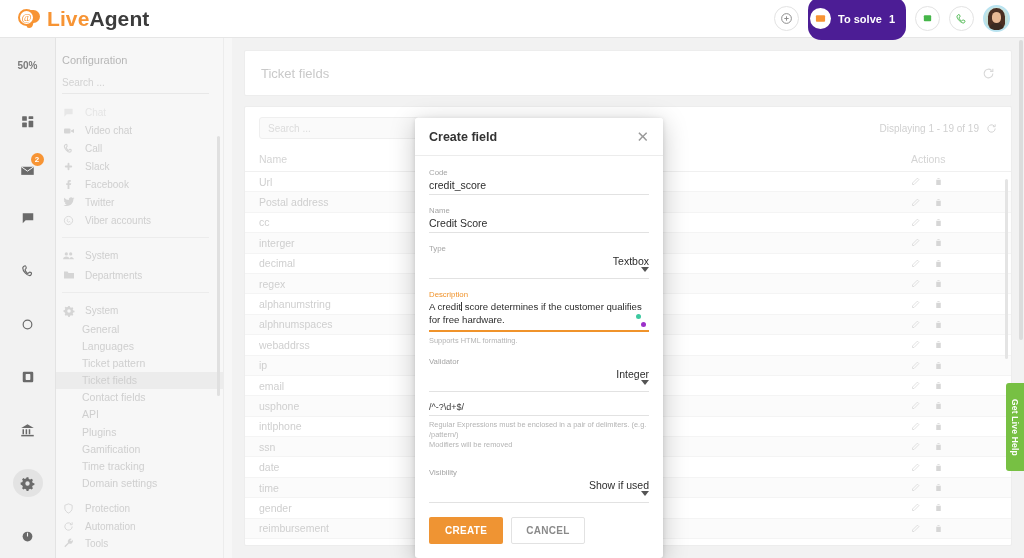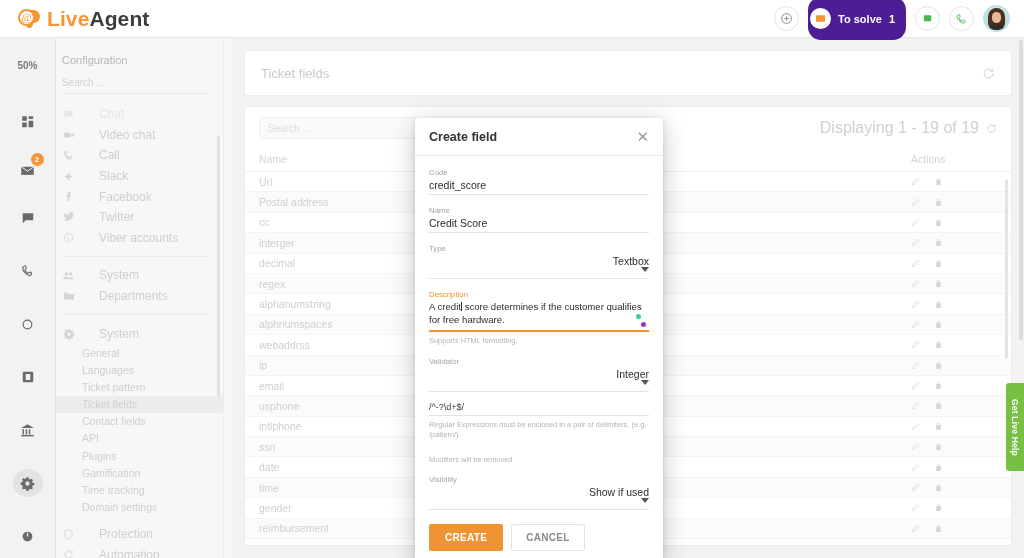--- a/index.html
+++ b/index.html
@@ -95,21 +95,21 @@
     background: #f7f7f7; border-right: 1px solid #ececec; padding: 16px 0 0 0;
     z-index: 15; overflow: hidden;
   }
   .config-title { font-size: 11px; color: #b7b7b7; padding: 0 14px 11px 14px; }
   .config-search {
     margin: 0 14px 4px 14px; border-bottom: 1px solid #e8e8e8; padding-bottom: 5px;
     font-size: 10px; color: #d2d2d2;
   }
   .config-scroll { position: relative; height: 470px; padding-top: 6px; }
   .cfg-row {
-    display: flex; align-items: center; gap: 24px; padding: 3.3px 14px; font-size: 12px; color: #cfcfcf;
+    display: flex; align-items: center; gap: 10px; padding: 3.3px 14px; font-size: 10px; color: #cfcfcf;
   }
   .cfg-row.cut { opacity: .45; }
   .cfg-ico { width: 13px; display: flex; justify-content: center; color: #d5d5d5; }
   .cfg-div { height: 1px; background: #ececec; margin: 8px 14px; }
   .cfg-sub {
     padding: 2.6px 14px 2.6px 34px; font-size: 10.5px; color: #cfcfcf;
   }
   .cfg-sub.sel { background: #ececec; }
   .cfg-sbar {
     position: absolute; right: 3px; top: 38px; width: 3px; height: 260px;
@@ -127,21 +127,21 @@
 
   .panel-body {
     margin-top: 10px; background: #fff; border: 1px solid #ededed; border-radius: 2px;
     height: 440px; position: relative; overflow: hidden;
   }
   .tbl-top { display: flex; align-items: center; padding: 10px 14px 8px 14px; }
   .tbl-search {
     width: 160px; height: 22px; border-radius: 3px; background: #fafafa; border: 1px solid #efefef;
     font-size: 10px; color: #dcdcdc; display: flex; align-items: center; padding: 0 8px;
   }
-  .tbl-disp { margin-left: auto; font-size: 16px; color: #d0d0d0; display: flex; align-items: center; gap: 7px; }
+  .tbl-disp { margin-left: auto; font-size: 10px; color: #d0d0d0; display: flex; align-items: center; gap: 7px; }
 
   .tbl-hdr {
     display: flex; font-size: 10.5px; color: #d4d4d4; padding: 6px 14px; border-bottom: 1px solid #f0f0f0;
   }
   .col-name { width: 320px; }
   .col-code { flex: 1; }
   .col-act { width: 86px; }
 
   .trow {
     display: flex; align-items: center; font-size: 10.5px; color: #cfcfcf;
@@ -831,24 +831,24 @@
 
       <div class="fgrp" style="margin-bottom:4px">
         <div class="flbl">Validator</div>
         <div class="fval sel">
           <span>Integer</span>
           <span class="caret"></span>
         </div>
         <div class="fregex">/^-?\d+$/</div>
         <div class="fhint">Regular Expressions must be enclosed in a pair of delimiters. (e.g.</div>
         <div class="fhint" style="margin-top:0">/pattern/)</div>
-        <div class="fhint" style="margin-top:15px">Modifiers will be removed</div>
-      </div>
-
-      <div class="fgrp" style="margin-top:10px;margin-bottom:0">
+        <div class="fhint" style="margin-top:0">Modifiers will be removed</div>
+      </div>
+
+      <div class="fgrp" style="margin-top:18px;margin-bottom:0">
         <div class="flbl">Visibility</div>
         <div class="fval sel">
           <span>Show if used</span>
           <span class="caret"></span>
         </div>
       </div>
 
       <div class="modal-ft">
         <button class="btn-create">CREATE</button>
         <button class="btn-cancel">CANCEL</button>

